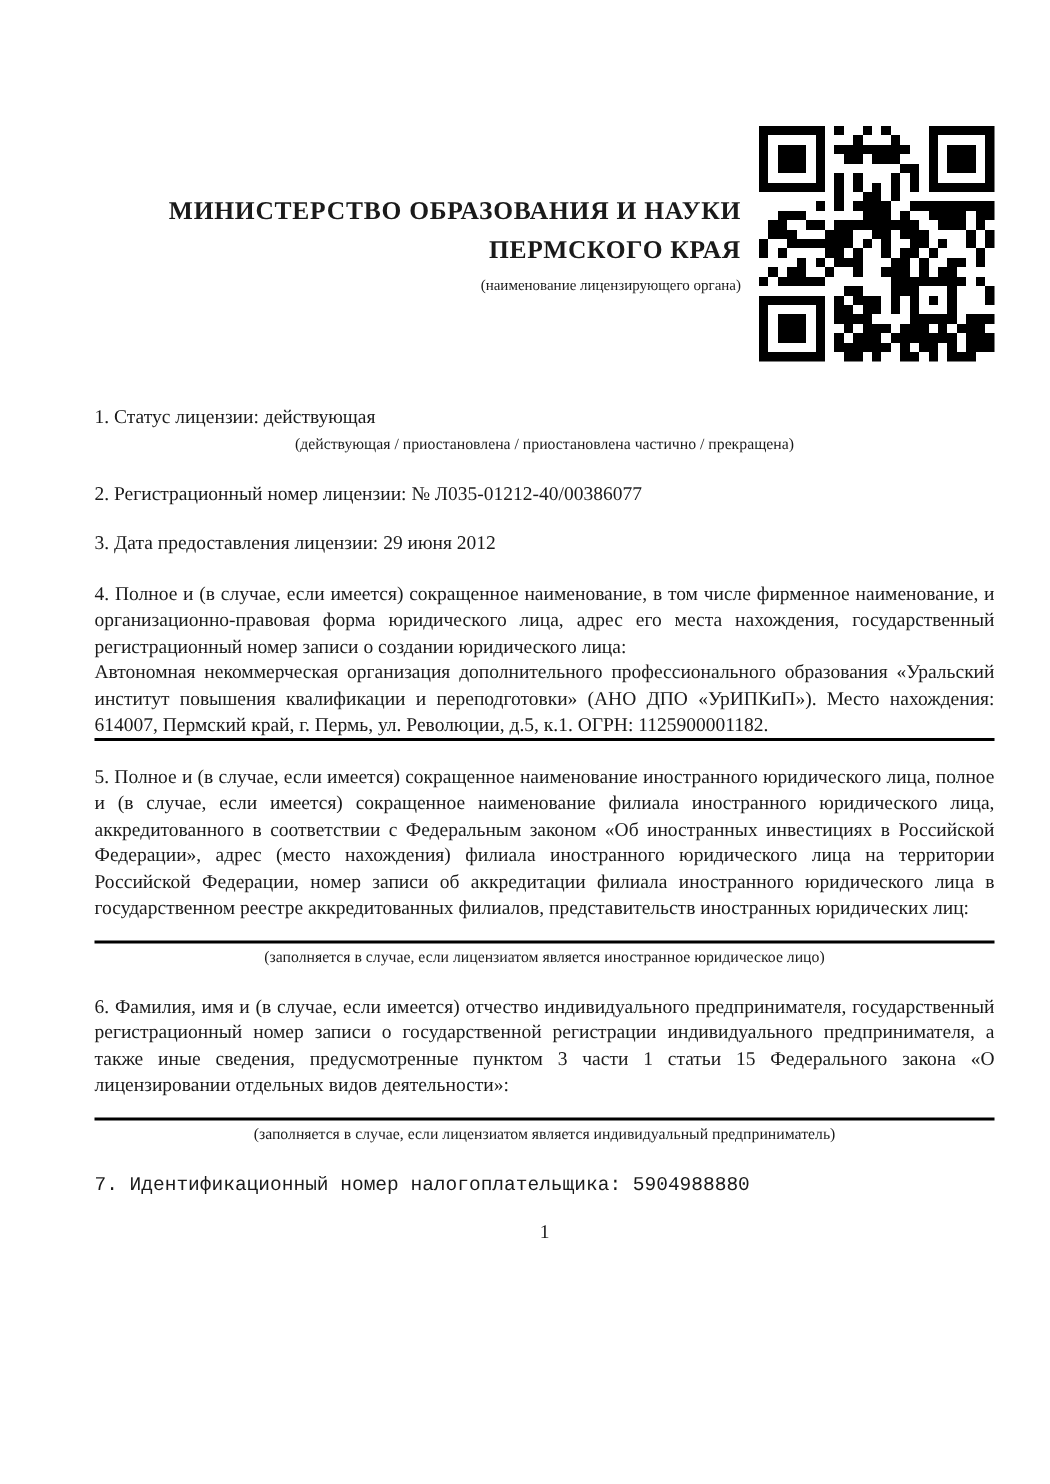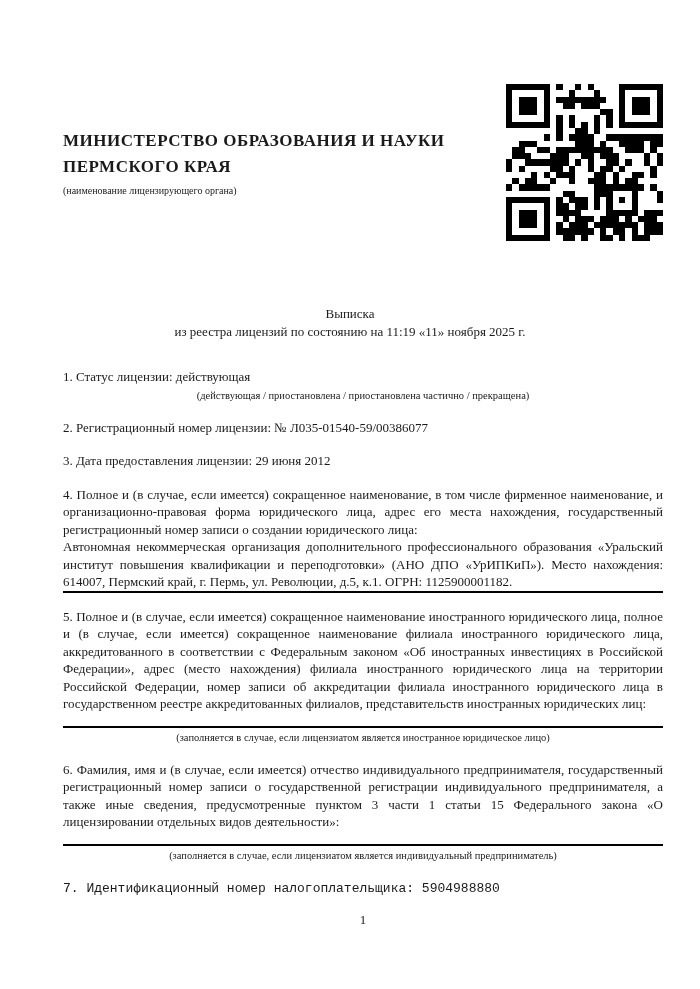--- a/index.html
+++ b/index.html
@@ -19,21 +19,21 @@
 
   
   .header-row {
     display: flex;
     align-items: center;
     justify-content: space-between;
     height: 157px;
   }
   .ministry {
     flex: 1 1 auto;
-    text-align: left;
+    text-align: right;
     padding-right: 12px;
   }
   .ministry-name {
     font-weight: bold;
     font-size: 17px;
     line-height: 26px;
     letter-spacing: 0.5px;
   }
   .ministry-caption {
     font-size: 10px;
@@ -416,34 +416,30 @@
           <rect x="15" y="24" width="1" height="1"></rect>
           <rect x="16" y="24" width="1" height="1"></rect>
           <rect x="18" y="24" width="1" height="1"></rect>
           <rect x="20" y="24" width="1" height="1"></rect>
           <rect x="21" y="24" width="1" height="1"></rect>
           <rect x="22" y="24" width="1" height="1"></rect>
         </svg>
       </div>
   </div>
 
-  <div class="title-block">
-    <div>Выписка</div>
-    <div>из реестра лицензий по состоянию на 11:19 «11» ноября 2025 г.</div>
-  </div>
 
   <div class="items">
 
     <section class="item">
       <p>1. Статус лицензии: действующая</p>
       <div class="caption">(действующая / приостановлена / приостановлена частично / прекращена)</div>
     </section>
 
     <section class="item">
-      <p>2. Регистрационный номер лицензии: № Л035-01540-59/00386077</p>
+      <p>2. Регистрационный номер лицензии: № Л035-01212-40/00386077</p>
     </section>
 
     <section class="item">
       <p>3. Дата предоставления лицензии: 29 июня 2012</p>
     </section>
 
     <section class="item">
       <p class="just">4. Полное и (в случае, если имеется) сокращенное наименование, в том числе фирменное наименование, и организационно-правовая форма юридического лица, адрес его места нахождения, государственный регистрационный номер записи о создании юридического лица:</p>
       <div class="ruled">
         <p class="just">Автономная некоммерческая организация дополнительного профессионального образования «Уральский институт повышения квалификации и переподготовки» (АНО ДПО «УрИПКиП»). Место нахождения: 614007, Пермский край, г. Пермь, ул. Революции, д.5, к.1. ОГРН: 1125900001182.</p>

